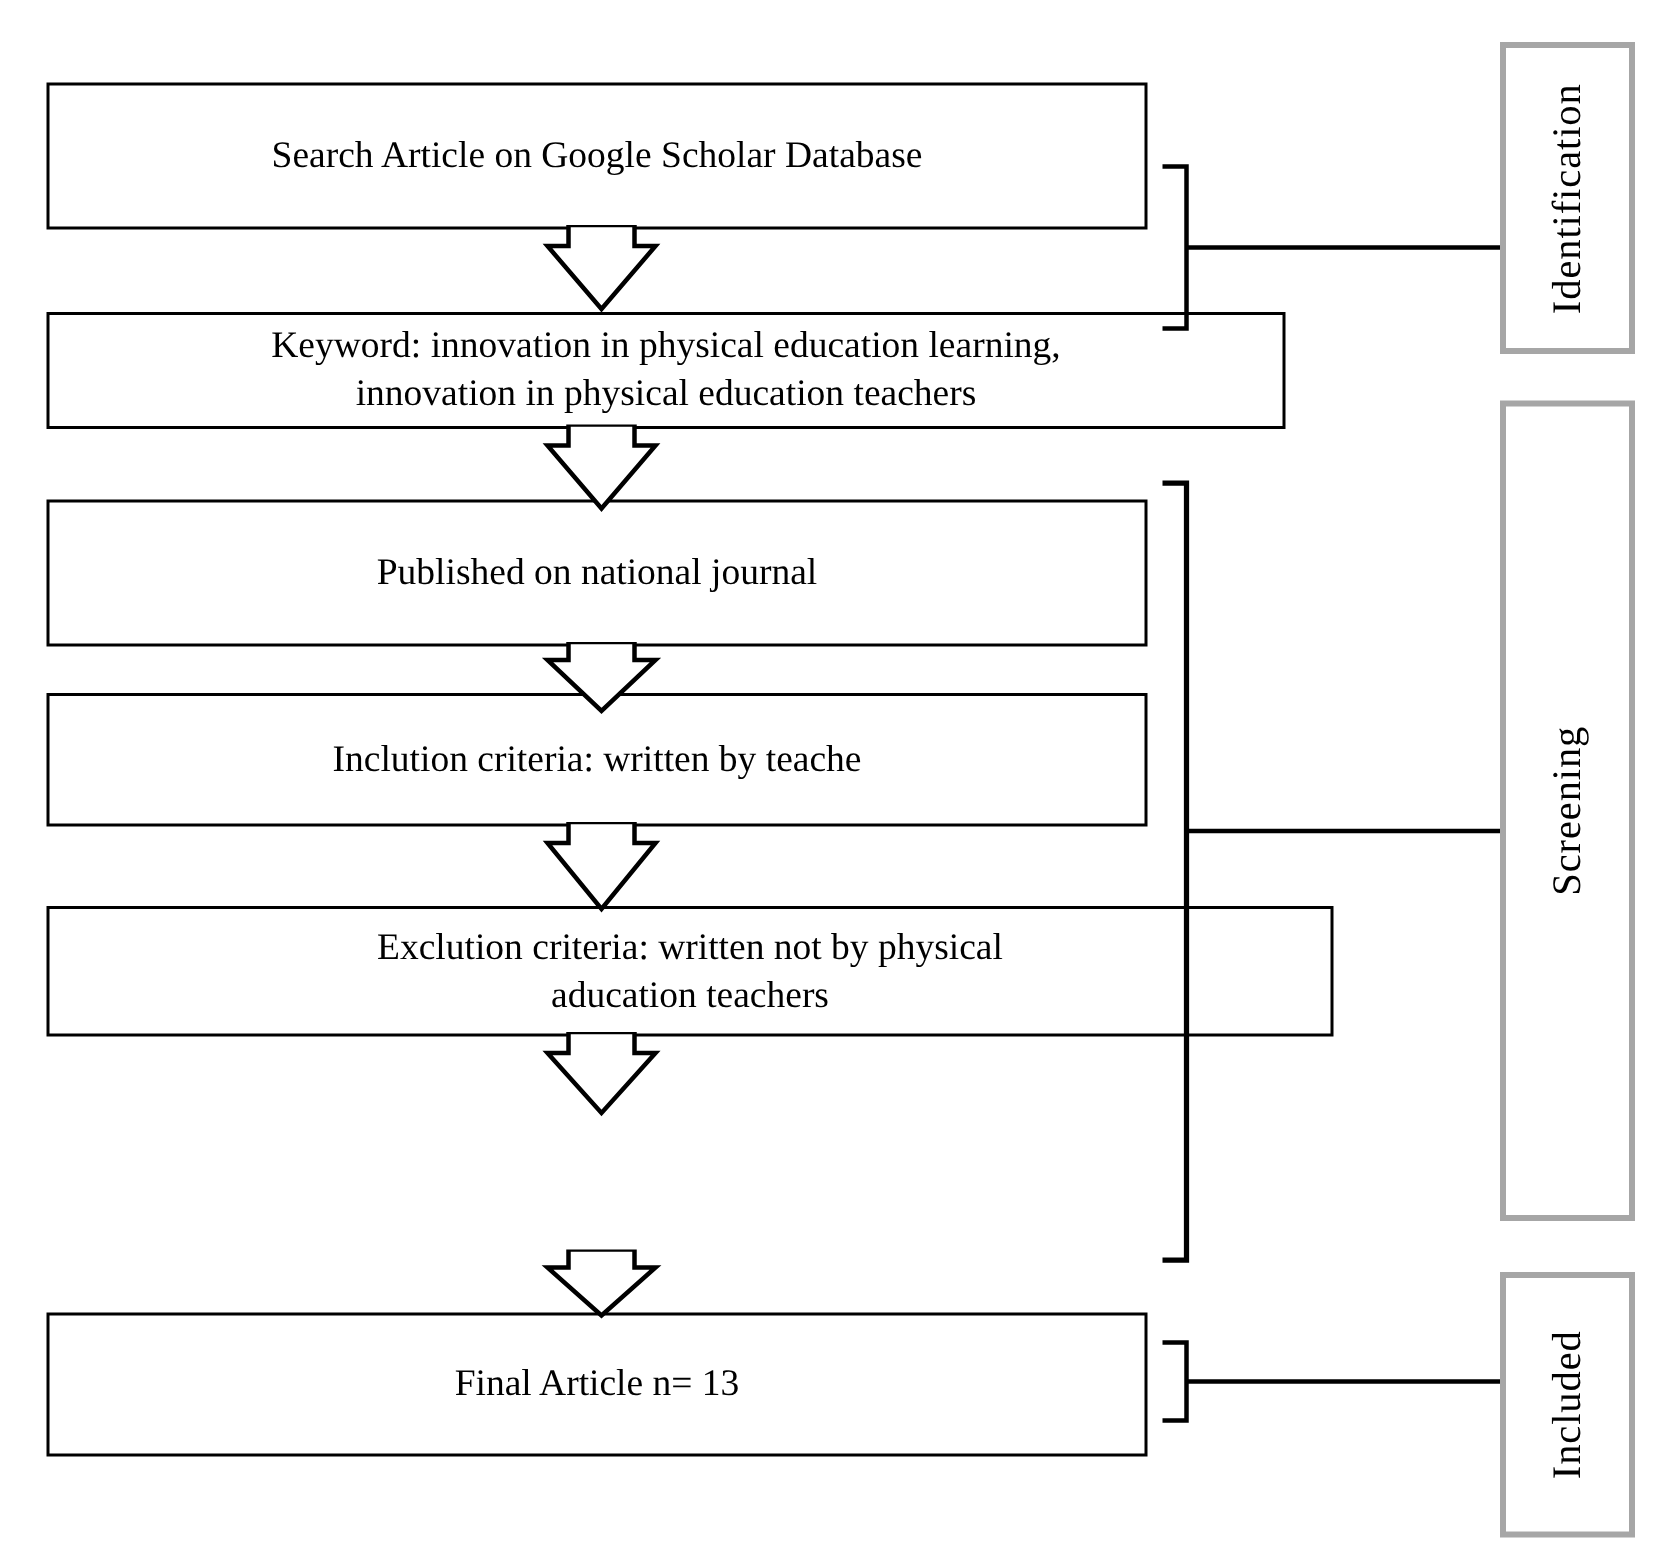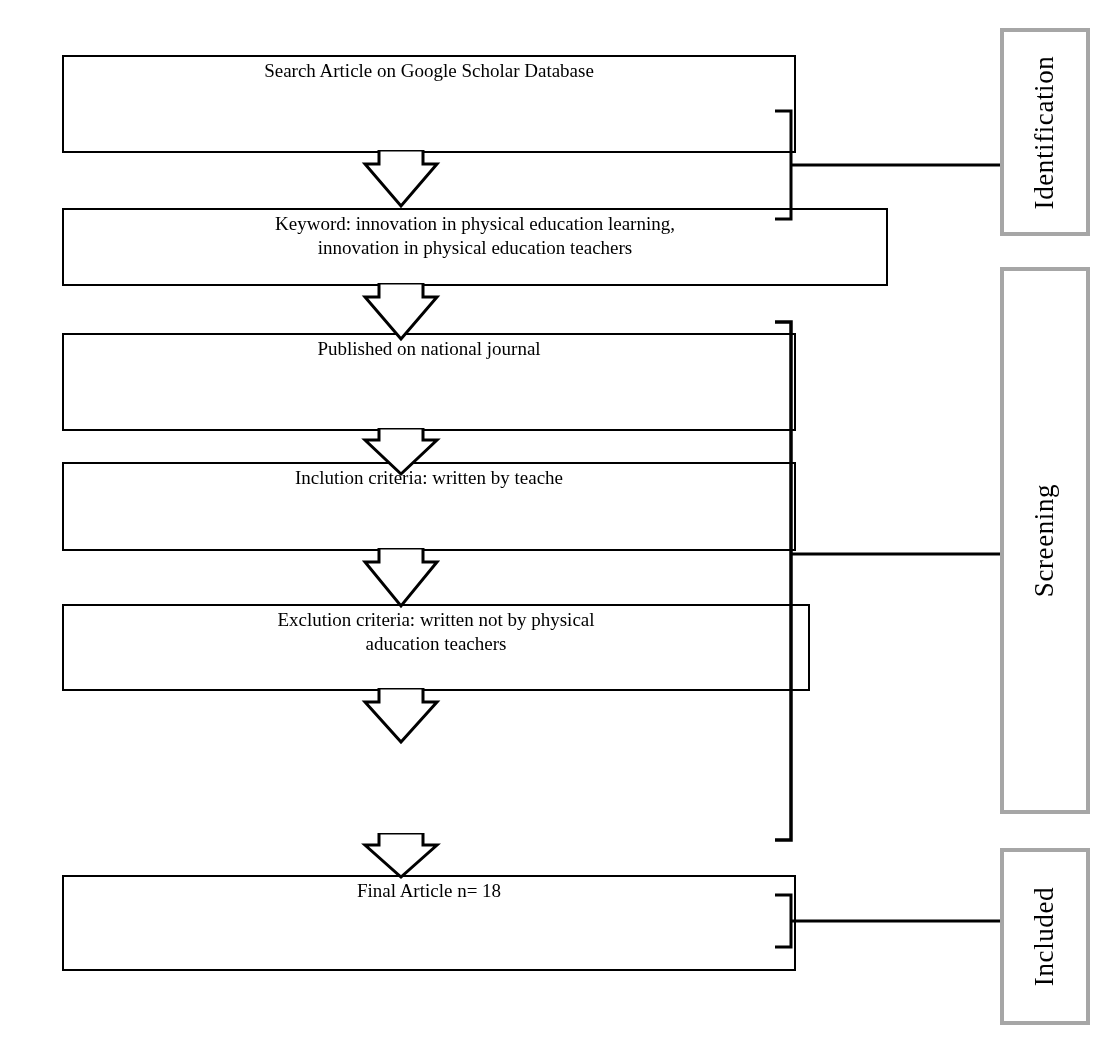--- a/index.html
+++ b/index.html
@@ -19,28 +19,27 @@
     background: #ffffff;
     overflow: hidden;
   }
   
   .pbox {
     position: absolute;
     box-sizing: border-box;
     border: 2.5px solid #000000;
     background: #ffffff;
     display: flex;
-    align-items: flex-start;
+    align-items: center;
     justify-content: center;
     text-align: center;
     line-height: 1.28;
-    font-size: 19px;
+    font-size: 25px;
     color: #000000;
     padding: 2px 12px;
-    margin-left: 31px;
   }
   .pbox .txt {
     display: block;
     white-space: pre-line;
   }
   
   .arrow {
     position: absolute;
   }
   .arrow svg { display: block; }
@@ -84,28 +83,28 @@
   </div>
 
   <div class="pbox" style="left:31px; top:462px; width:734px; height:89px;">
     <span class="txt">Inclution criteria: written by teache</span>
   </div>
 
   <div class="pbox" style="left:31px; top:333px; width:734px; height:98px;">
     <span class="txt">Published on national journal</span>
   </div>
 
-  <div class="pbox" style="left:31px; top:604px; width:748px; height:87px;">
+  <div class="pbox" style="left:31px; top:604px; width:858px; height:87px;">
     <span class="txt">Exclution criteria: written not by physical
 aducation teachers</span>
   </div>
 
 
   <div class="pbox" style="left:31px; top:875px; width:734px; height:96px;">
-    <span class="txt">Final Article n= 18</span>
+    <span class="txt">Final Article n= 13</span>
   </div>
 
   <div class="arrow" style="left:355px; top:150px; width:92px; height:60px;">
     <svg width="92" height="60" viewBox="0 0 92 60">
       <polygon points="24,0 24,14 10,14 46,56 82,14 68,14 68,0" fill="#ffffff" stroke="#000000" stroke-width="3" stroke-linejoin="miter"></polygon>
     </svg>
   </div>
 
   <div class="arrow" style="left:355px; top:283px; width:92px; height:60px;">
     <svg width="92" height="60" viewBox="0 0 92 60">

